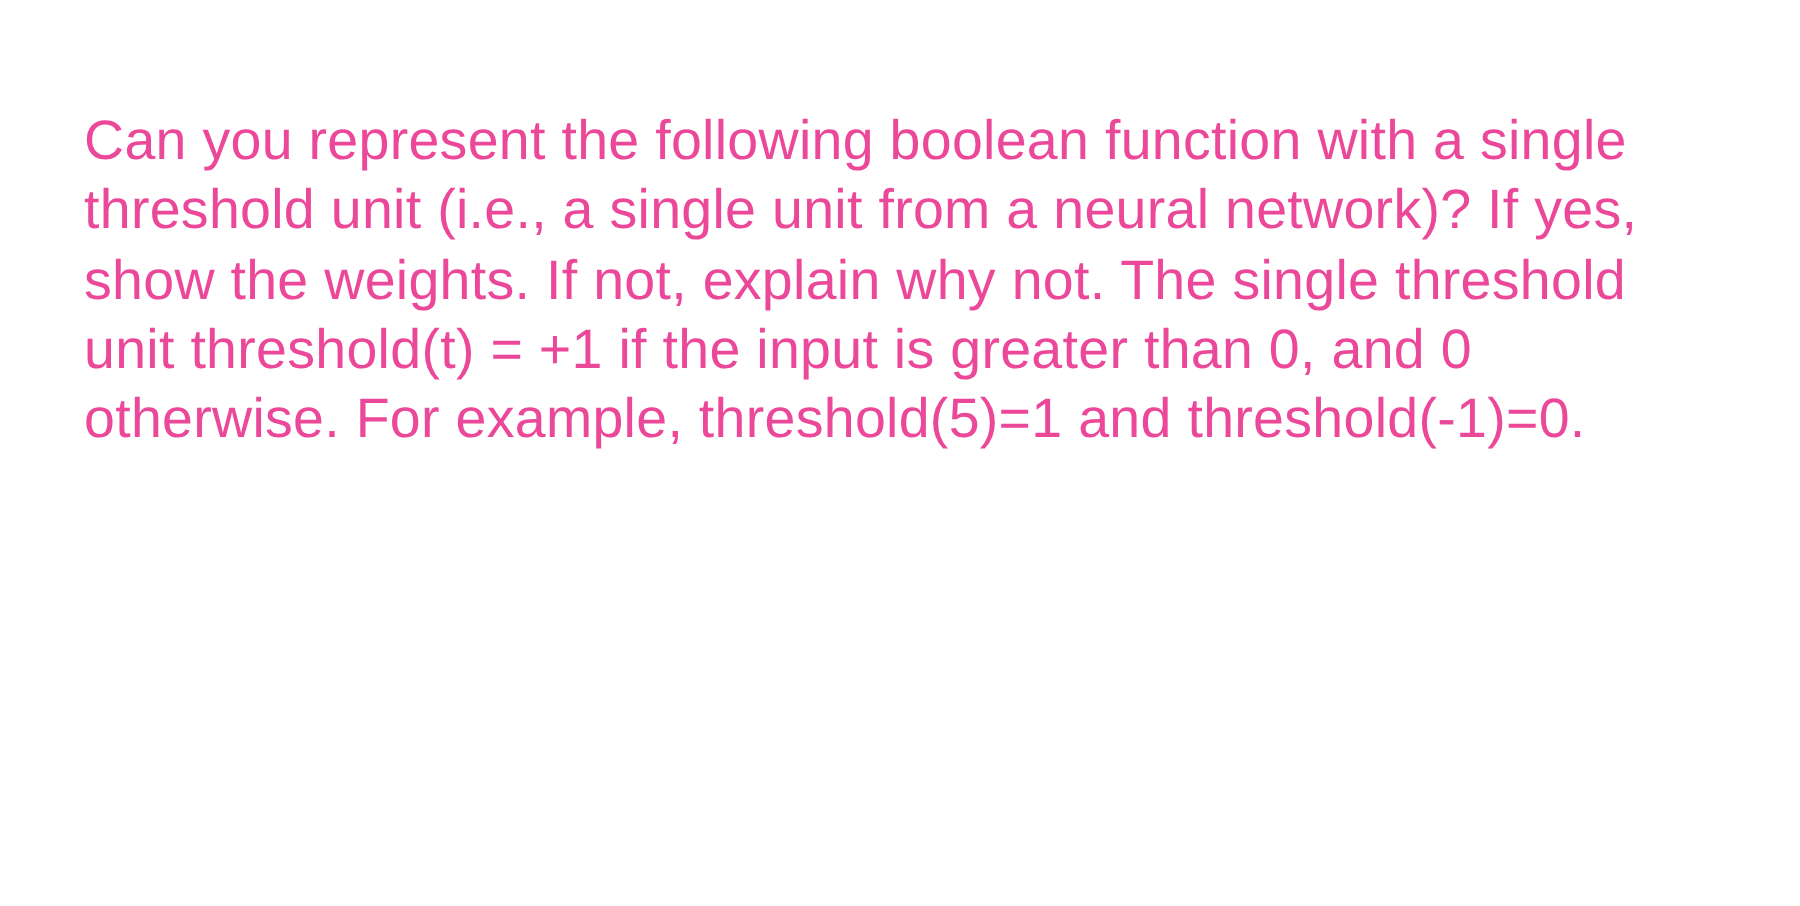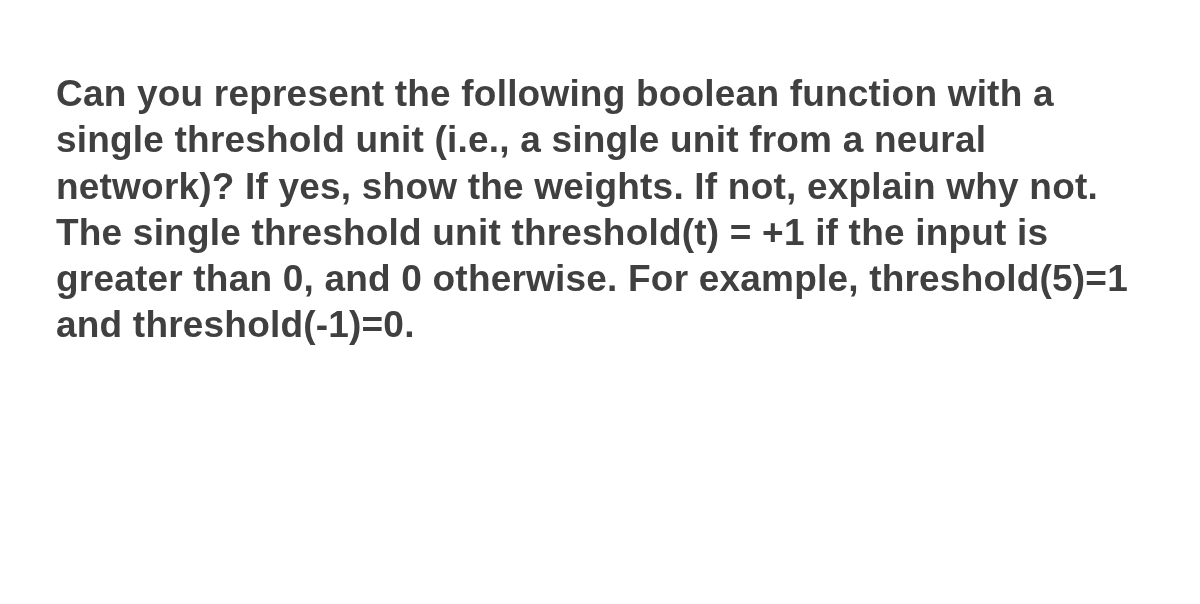--- a/index.html
+++ b/index.html
@@ -10,23 +10,23 @@
     background: #ffffff;
     font-family: "Segoe UI", "Helvetica Neue", Arial, sans-serif;
   }
   .page {
     padding: 34px 56px 0 56px;
     box-sizing: border-box;
   }
   .question-text {
     font-size: 37px;
     line-height: 1.25;
-    color: #404040;
+    color: #ec4899;
     letter-spacing: 0.2px;
-    font-weight: 700;
+    font-weight: 400;
   }
 </style>
 </head>
 <body>
 
 <div class="page">
   <p class="question-text">Can you represent the following boolean function with a single threshold unit (i.e., a single unit from a neural network)? If yes, show the weights. If not, explain why not. The single threshold unit threshold(t) = +1 if the input is greater than 0, and 0 otherwise. For example, threshold(5)=1 and threshold(-1)=0.</p>
 </div>
 
 </body></html>

